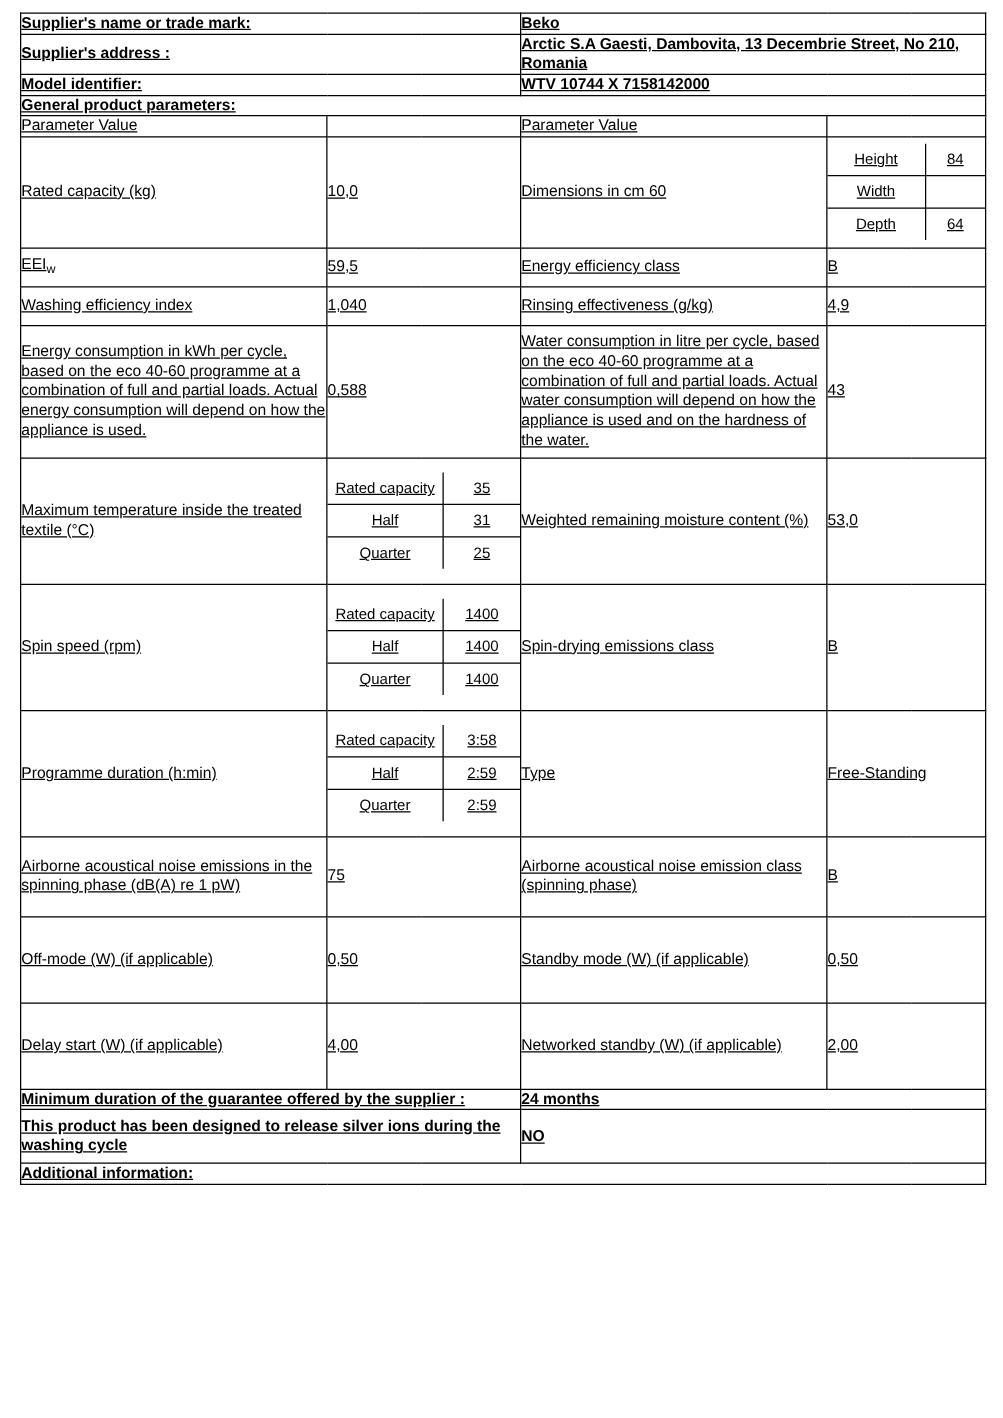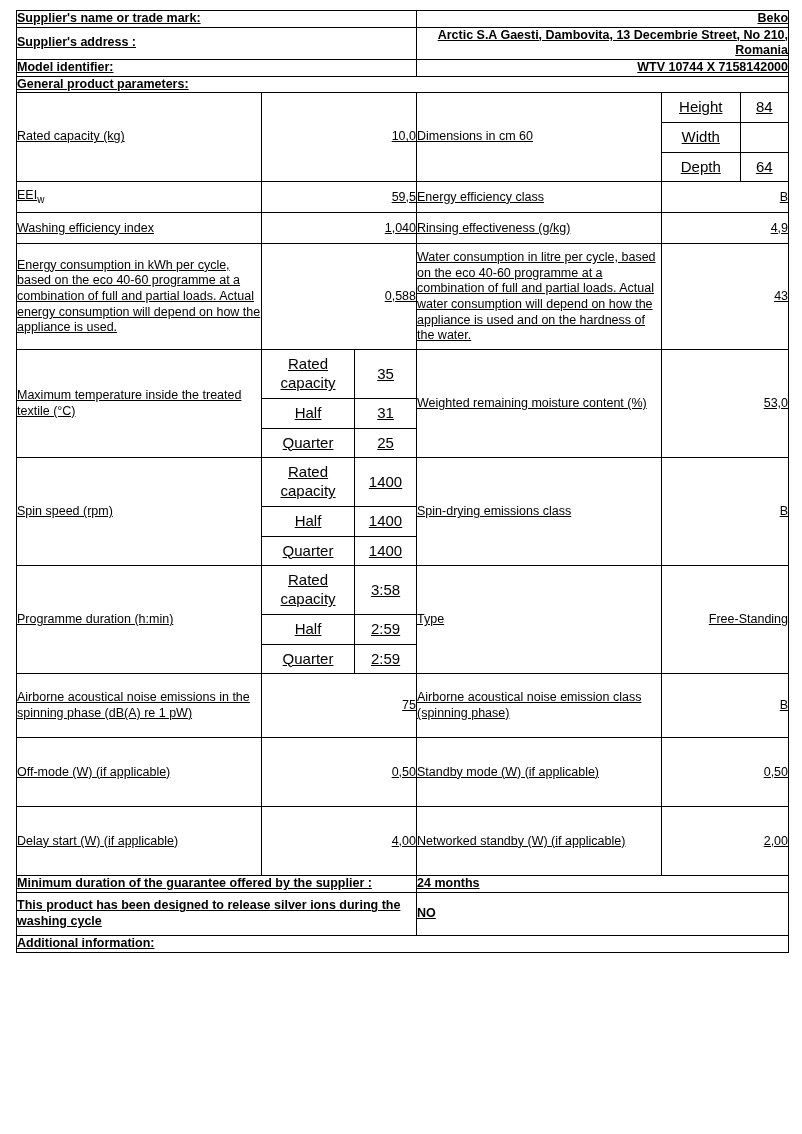--- a/index.html
+++ b/index.html
@@ -32,32 +32,32 @@
     font-size: 12.5px;
     line-height: 1.25;
   }
   .pad {
     padding: 7px 9px;
   }
   .bold {
     font-weight: bold;
   }
   .center {
-    text-align: right;
+    text-align: left;
   }
   
   table.inner {
     border-collapse: collapse;
     width: 100%;
     table-layout: fixed;
   }
   table.inner td {
     border: 0;
     border-bottom: 1px solid #000000;
-    font-size: 15px;
+    font-size: 12px;
     padding: 5px 6px;
   }
   table.inner tr:last-child td {
     border-bottom: 0;
     text-align: center;
   }
   table.inner td.lbl {
     border-right: 1px solid #000000;
     text-align: center;
     width: 52%;
@@ -111,20 +111,26 @@
 
     <tr>
       <td colspan="3" class="pad bold">Model identifier:</td>
       <td colspan="3" class="pad bold center">WTV 10744 X 7158142000</td>
     </tr>
 
     <tr>
       <td colspan="6" class="pad bold">General product parameters:</td>
     </tr>
 
+    <tr>
+      <td class="pad">Parameter Value</td>
+      <td colspan="2"></td>
+      <td class="pad">Parameter Value</td>
+      <td colspan="2"></td>
+    </tr>
 
     <tr>
       <td class="pad" style="height:88px">Rated capacity (kg)</td>
       <td colspan="2" class="pad center">10,0</td>
       <td class="pad">Dimensions in cm 60</td>
       <td colspan="2" style="padding:0">
         <table class="inner h-dim">
           <tbody>
                 <tr>
             <td class="lbl">Height</td>

